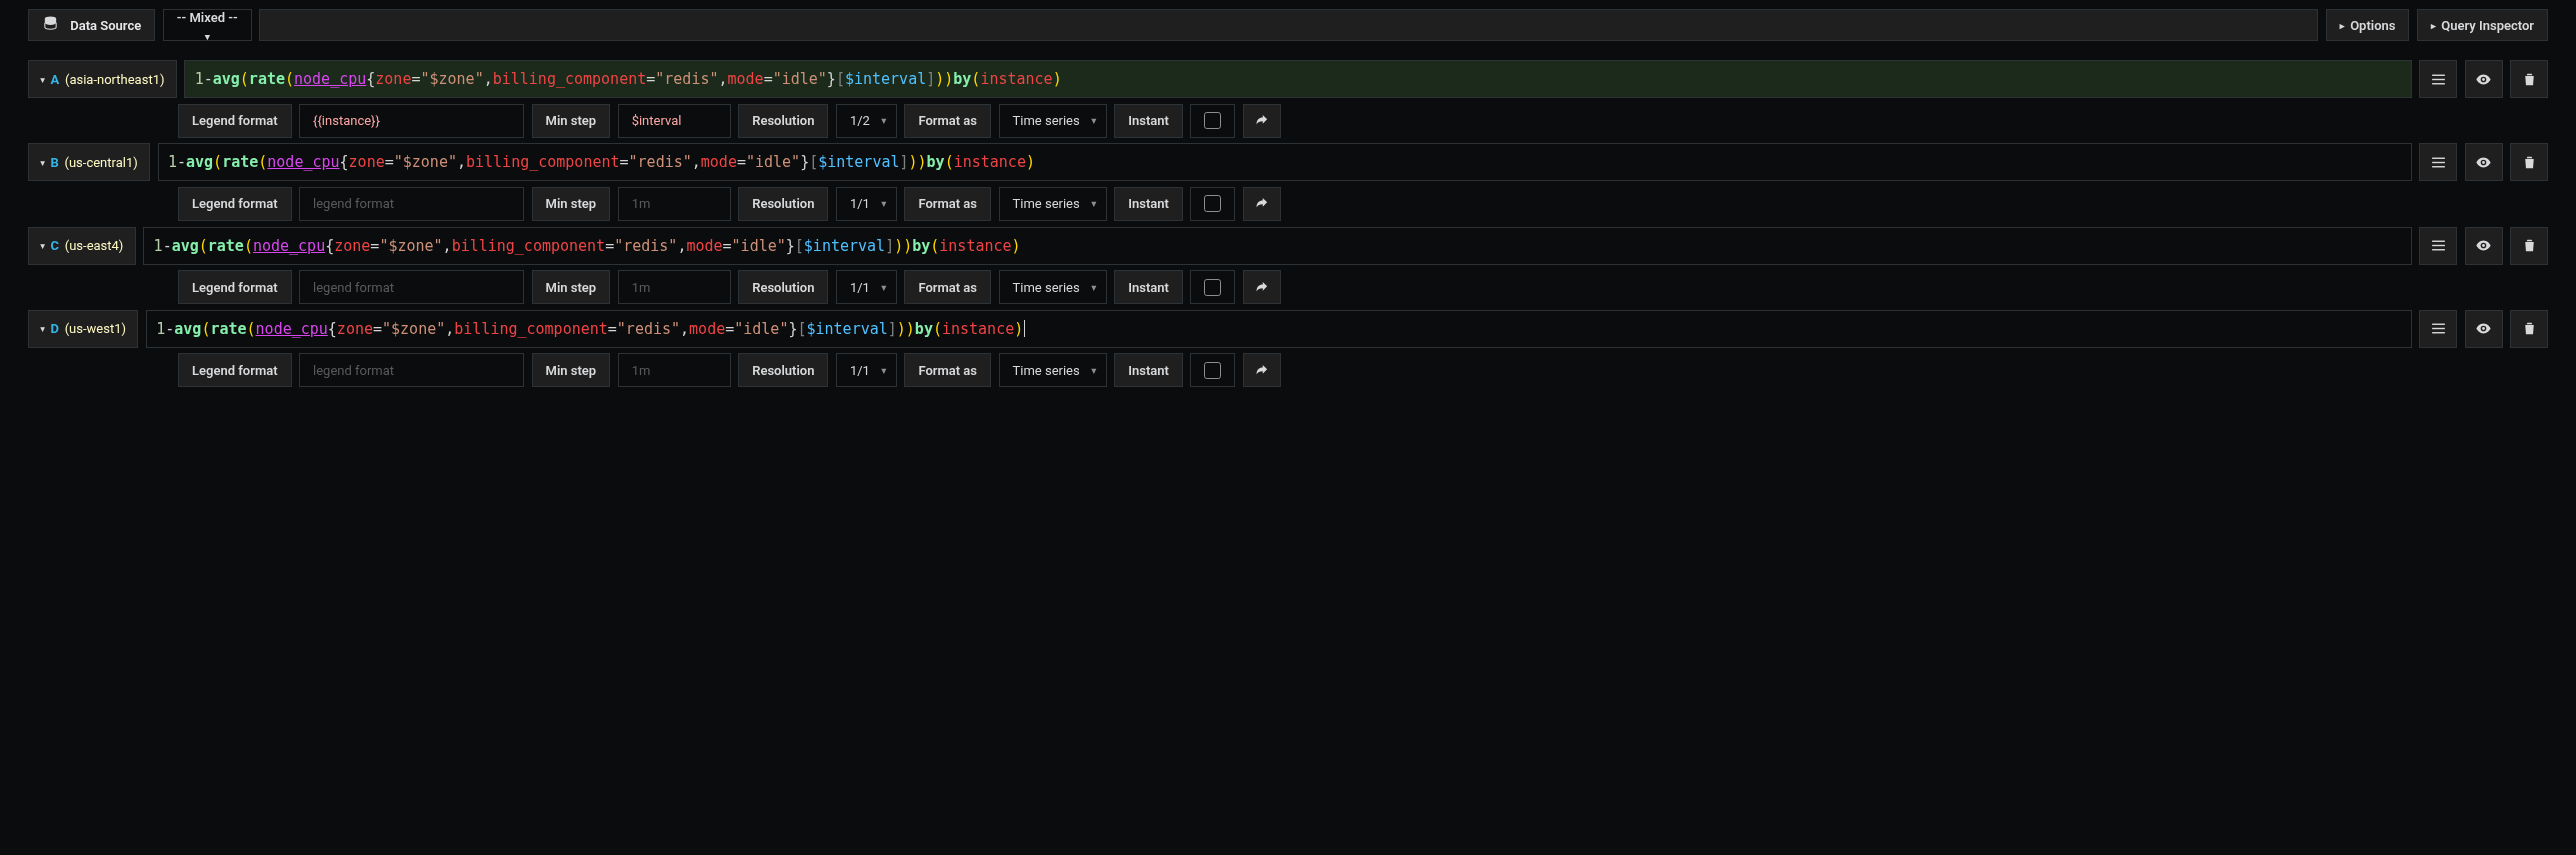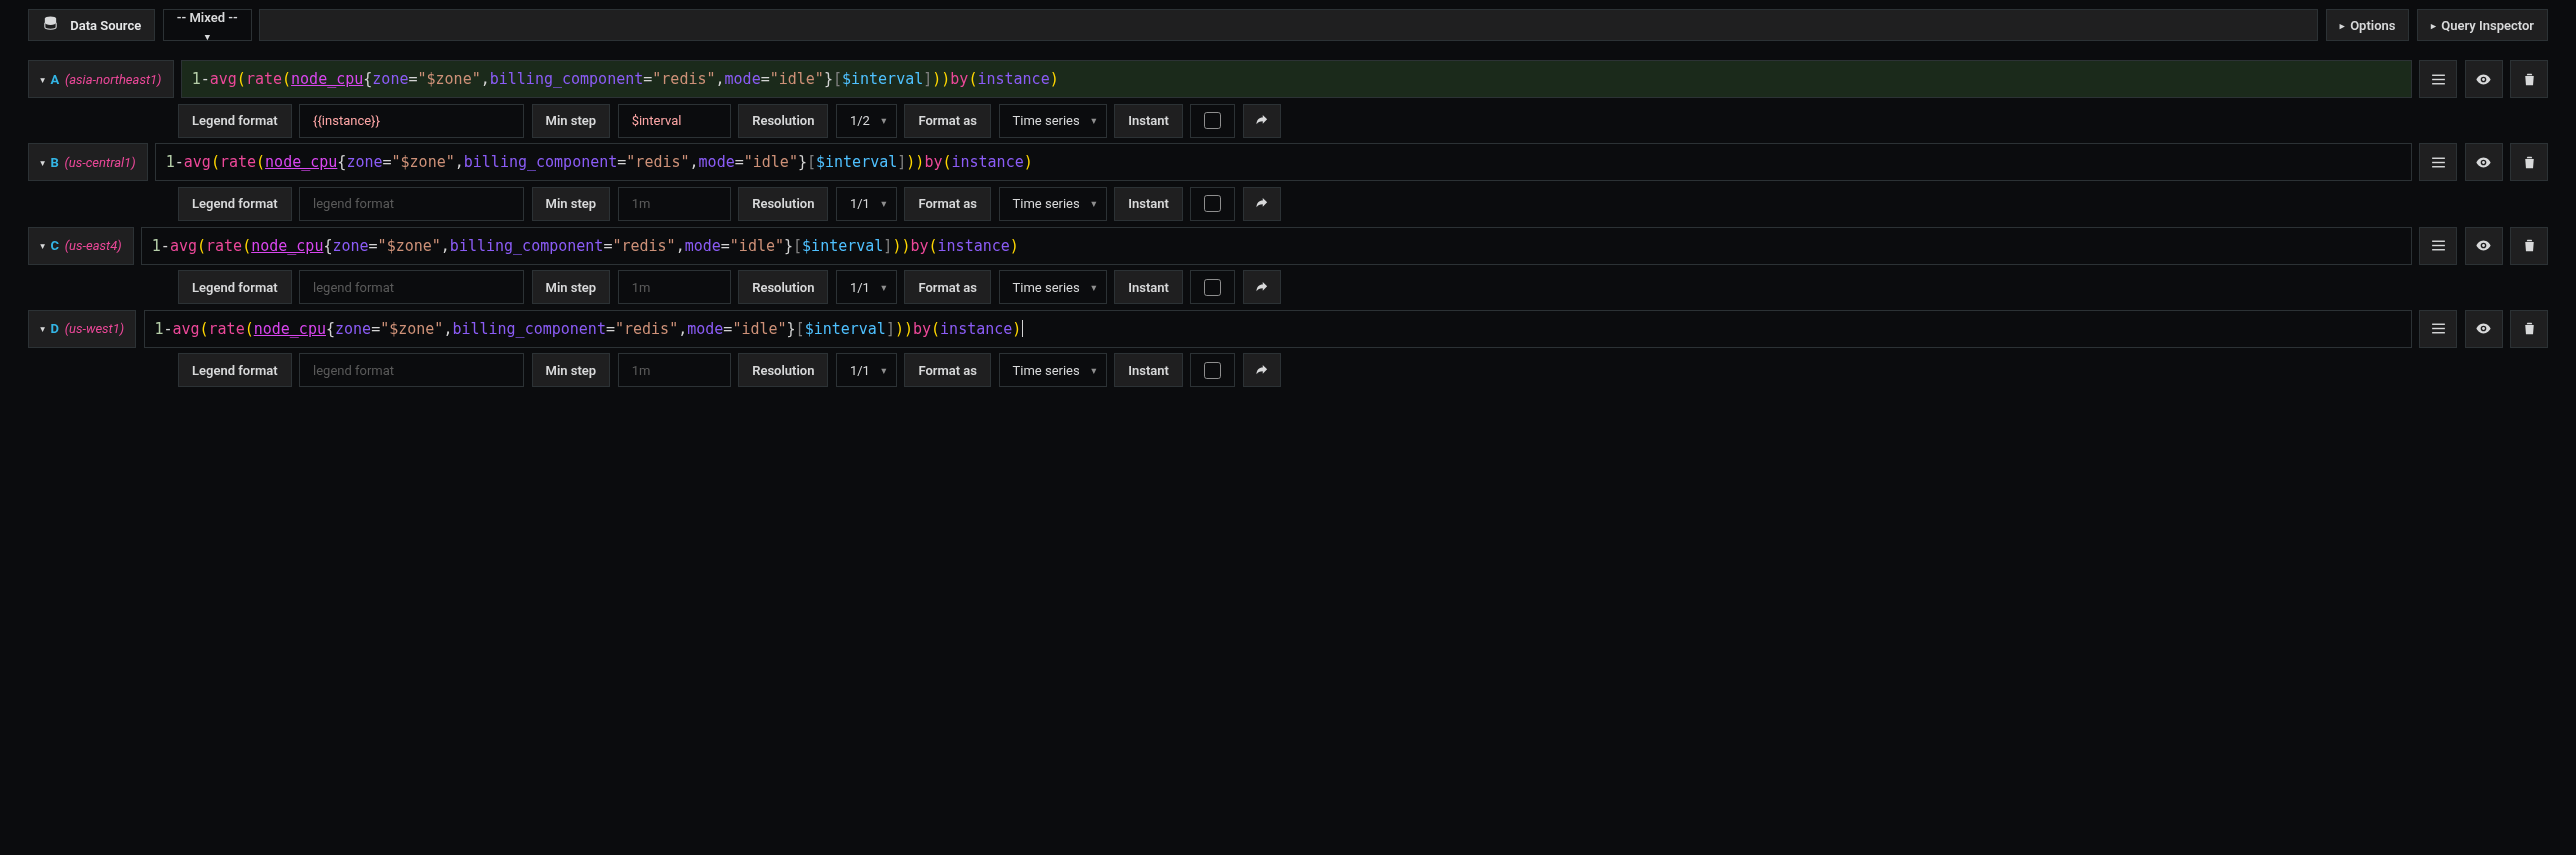--- a/index.html
+++ b/index.html
@@ -66,41 +66,41 @@
     display: flex;
     align-items: center;
     gap: 5.6px;
     background: #1f1f20;
     border: 0.9px solid #2c3235;
     padding: 0 11.3px;
     height: 38px;
     white-space: nowrap;
   }
   .label-letter { color: #33b5e5; font-weight: 700; }
-  .label-zone { color: #ec4899; font-style: italic; }
+  .label-zone { color: #fef9c3; }
   .expr-editor {
     flex: 1;
     background: #0b0c0e;
     border: 0.9px solid #2c3235;
     height: 38px;
     display: flex;
     align-items: center;
     padding: 0 9.4px;
     font-family: Menlo, Monaco, Consolas, monospace;
     font-size: 15px;
     overflow: hidden;
   }
   .expr-editor.hl { background: #1b2a1b; }
   .tok-num { color: #b5cea8; }
   .tok-op { color: #d4d4d4; }
-  .tok-fn { color: #ec4899; }
+  .tok-fn { color: #86efac; font-weight: bold; }
   .tok-paren { color: #ffd700; }
   .tok-id { color: #d946ef; text-decoration: underline; }
   .tok-brace { color: #d4d4d4; }
-  .tok-attr { color: #8b5cf6; }
+  .tok-attr { color: #ef4444; }
   .tok-str { color: #ce9178; }
   .tok-var { color: #4fc1ff; }
   .tok-gray { color: #808080; }
   .action-btns {
     display: flex;
     gap: 7.5px;
   }
   .icon-btn {
     width: 38px;
     height: 38px;

